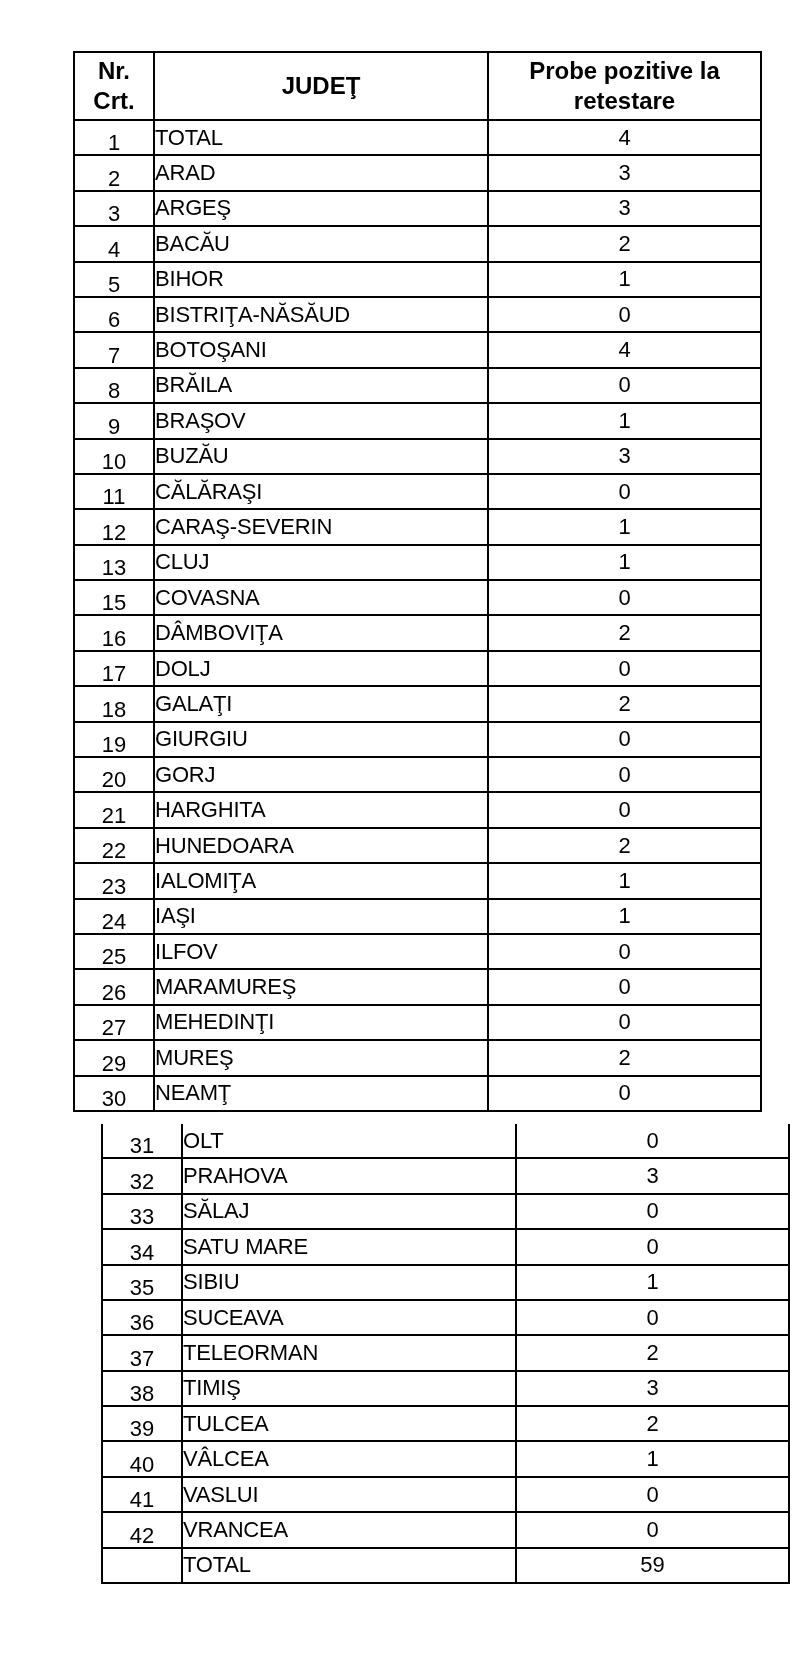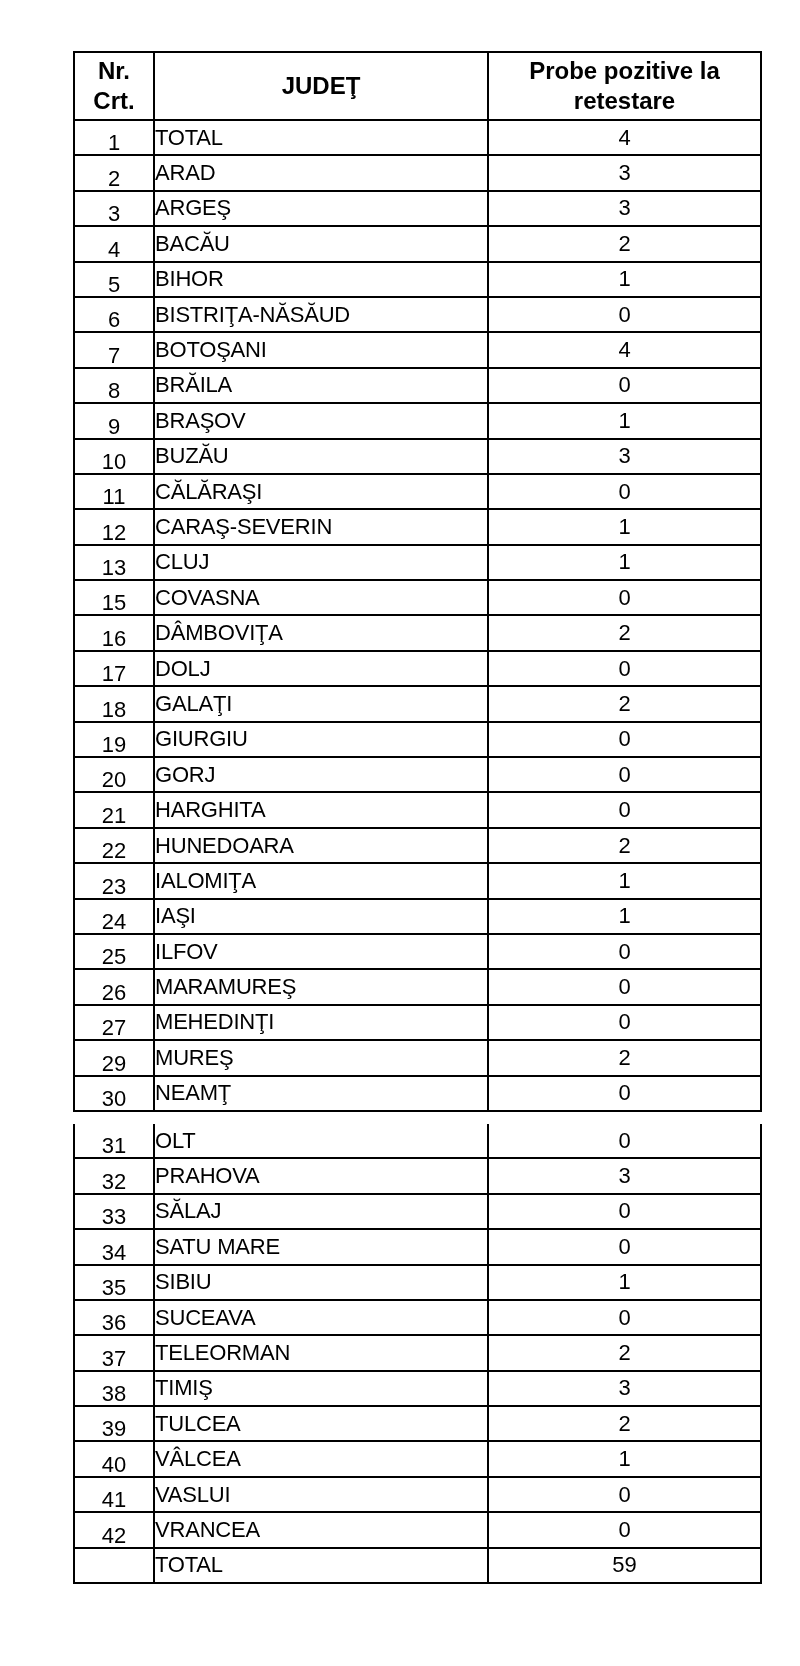--- a/index.html
+++ b/index.html
@@ -59,21 +59,21 @@
     vertical-align: middle;
     padding-left: 9px;
     letter-spacing: -0.2px;
   }
   td.val {
     text-align: center;
     vertical-align: middle;
   }
 
   
-  table.t2 { margin-top: 12px; }
+  table.t2 { margin-top: 12px; margin-left: 28px; }
   table.t2 tbody tr:first-child td { border-top: none; }
 
   
   tr.total td { font-weight: normal; }
   tr.total td.judet { vertical-align: middle; }
 </style>
 </head>
 <body>
 
 <div class="doc">

